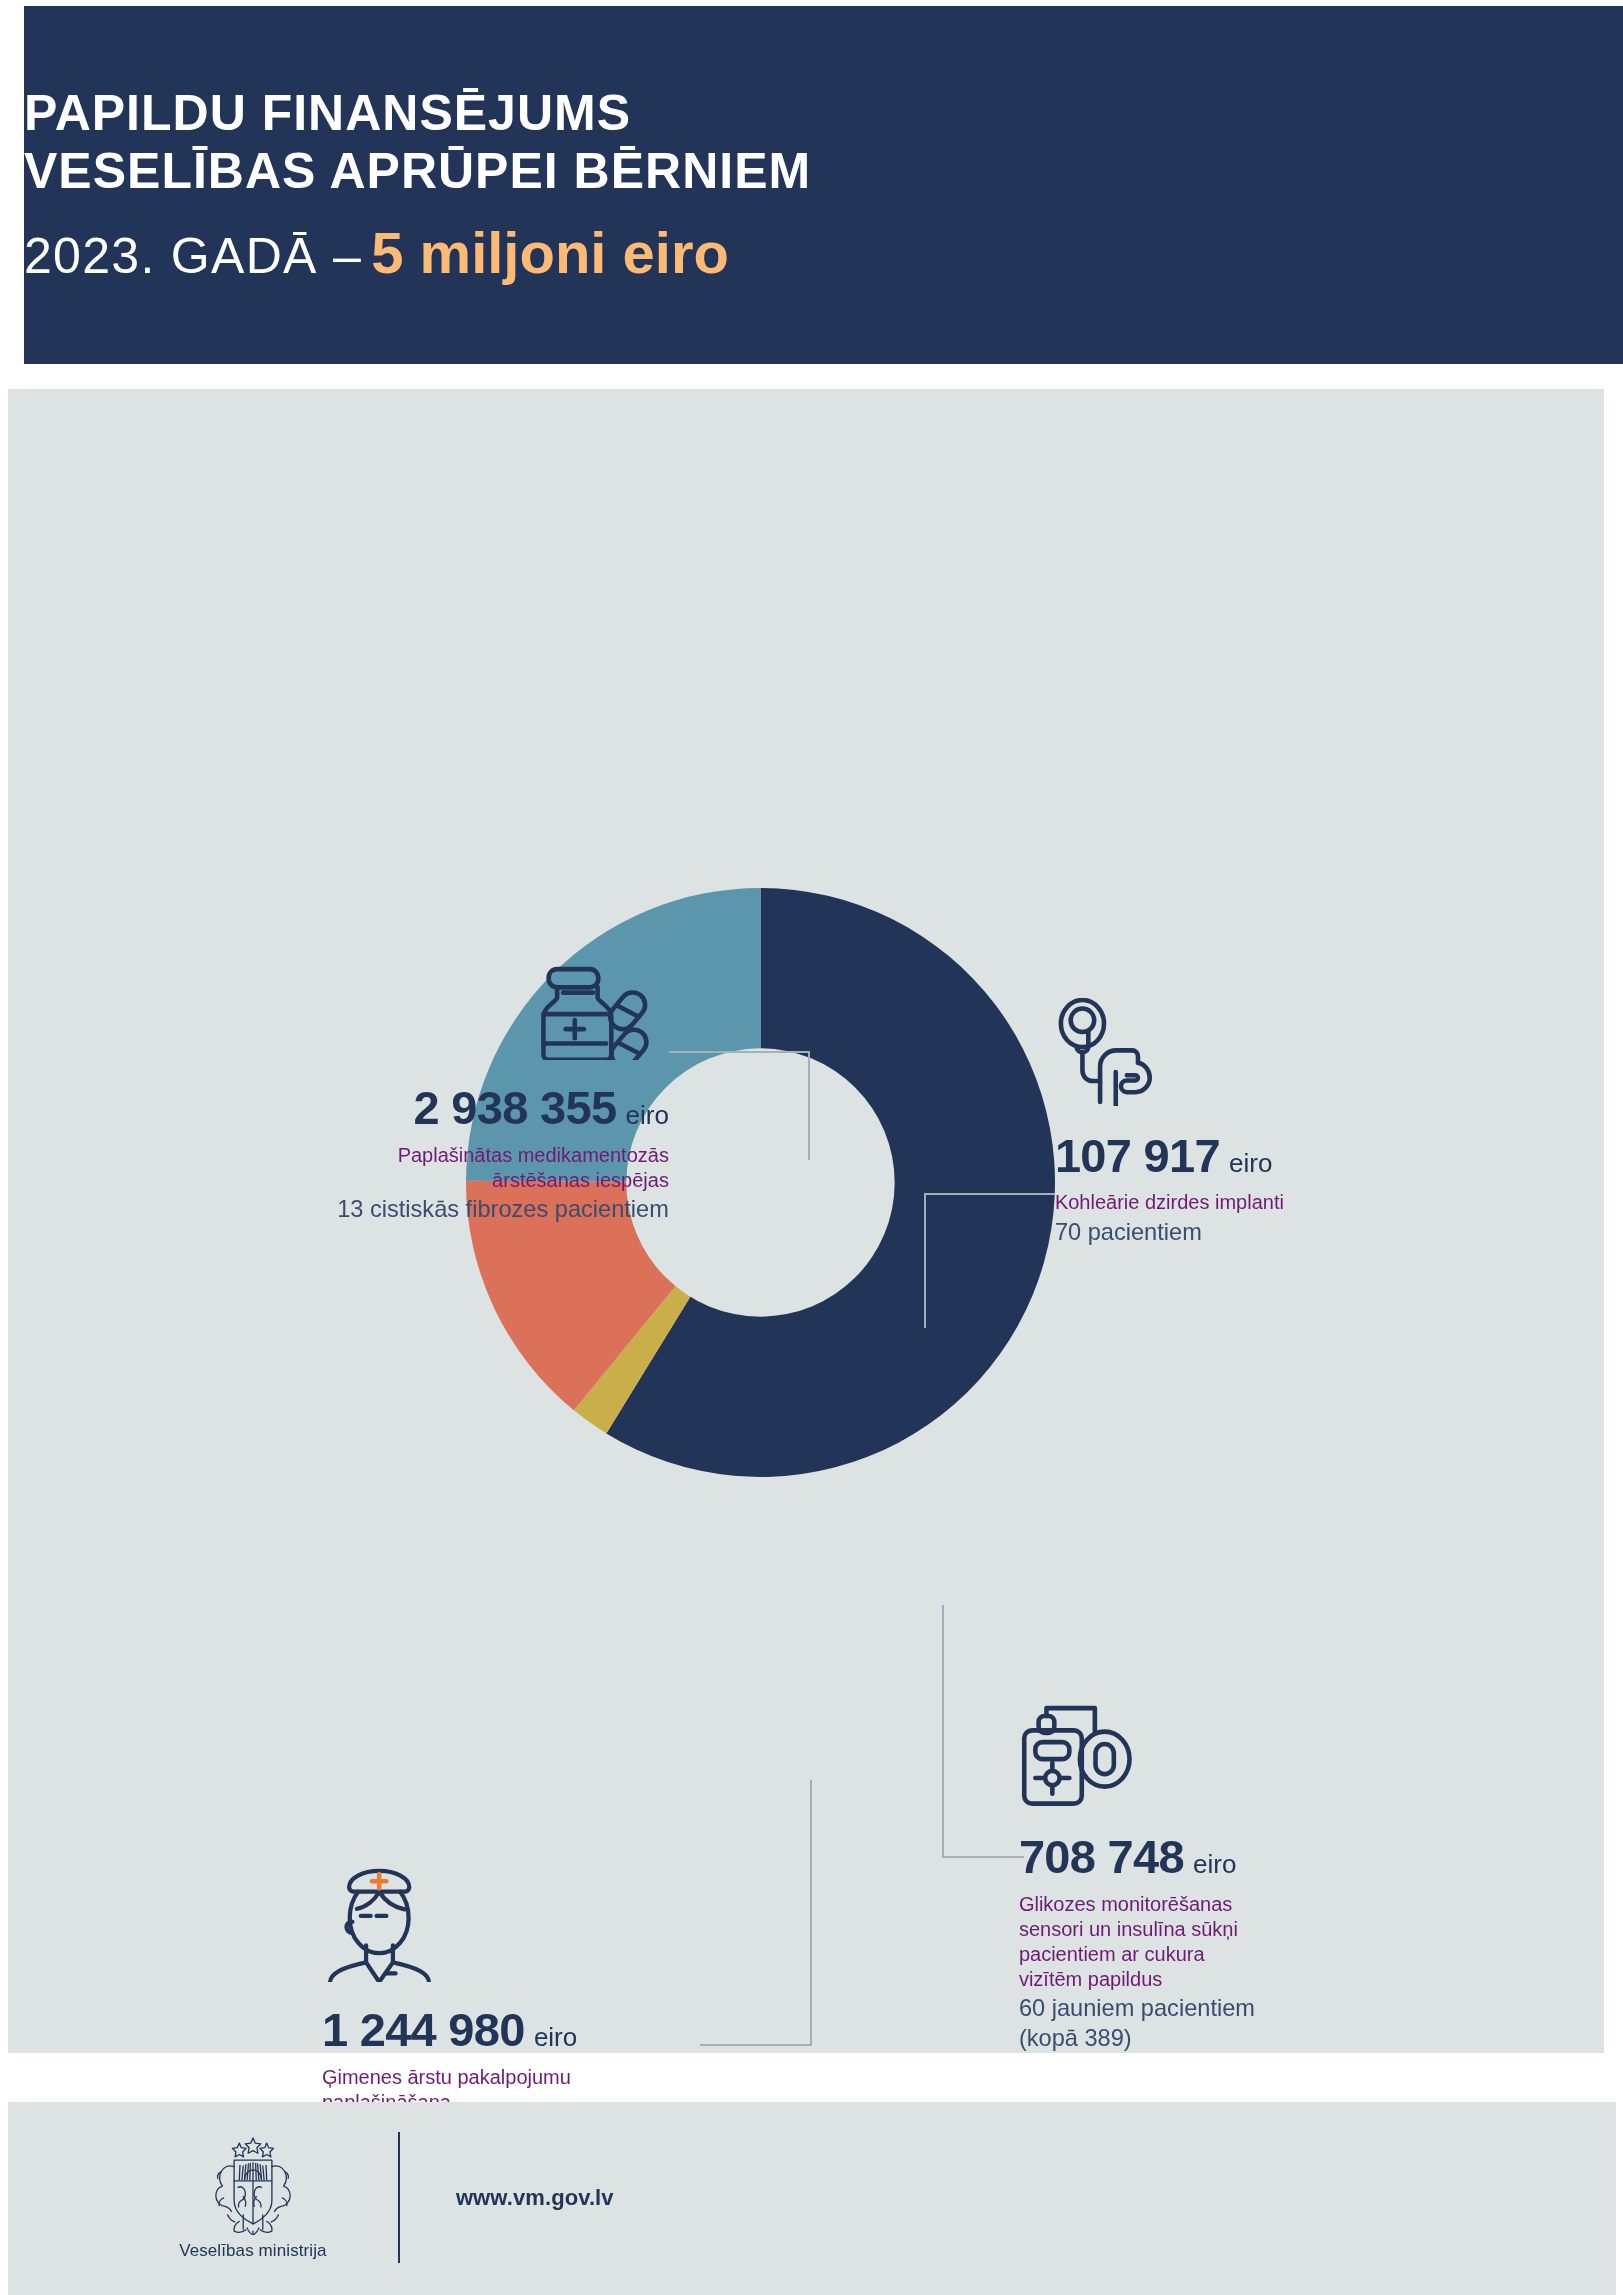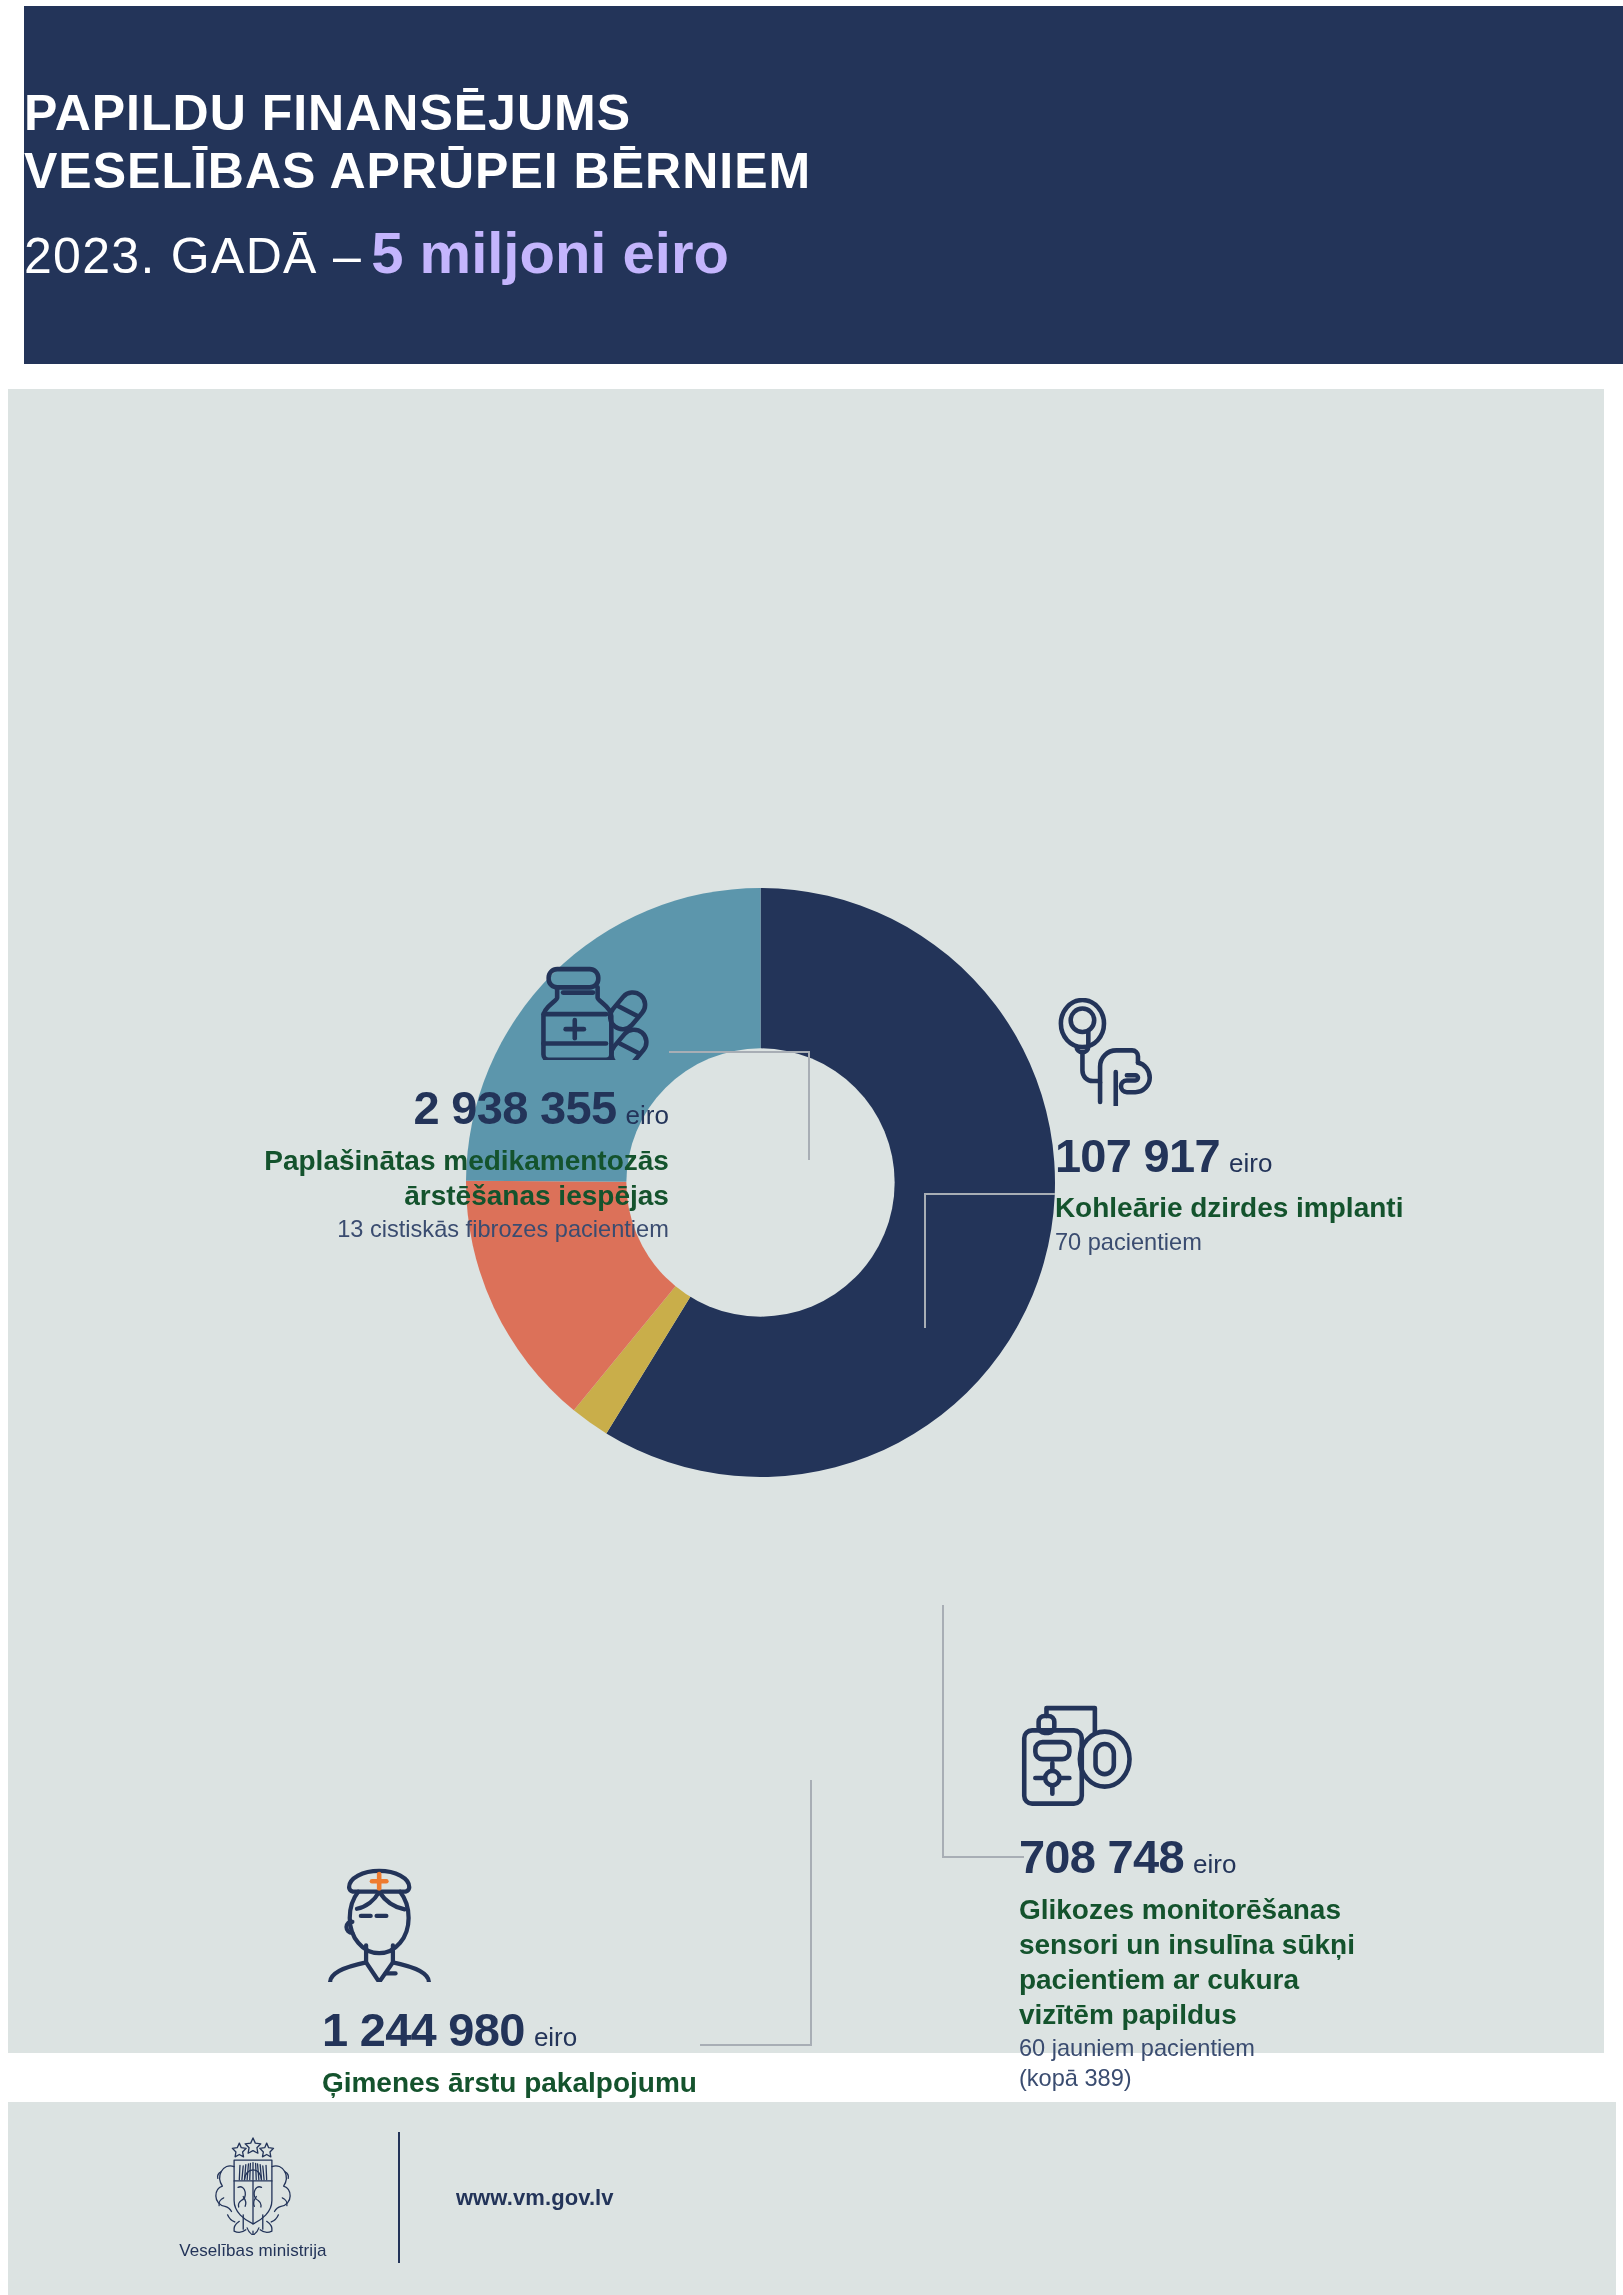--- a/index.html
+++ b/index.html
@@ -16,21 +16,21 @@
   }
   .h-line{
     color:#ffffff;font-weight:bold;letter-spacing:1px;
     font-size:50px;line-height:1.17;text-align:center;white-space:nowrap;
   }
   #h-sub{
     margin-top:18.3px;display:flex;align-items:baseline;
     justify-content:center;white-space:nowrap;
   }
   #h-year{color:#ffffff;font-size:50px;letter-spacing:1.3px;font-weight:400;}
-  #h-amount{color:#c4b5fd;font-size:58px;font-weight:bold;margin-left:9.2px;letter-spacing:0px;}
+  #h-amount{color:#fdba74;font-size:58px;font-weight:bold;margin-left:9.2px;letter-spacing:0px;}
 
   
   #main{
     position:absolute;left:7.9px;top:389px;width:1596px;height:1664px;
     background:#DCE3E2;
   }
 
   
   #donut-wrap{position:absolute;left:458px;top:499px;width:589px;height:589px;}
   #donut{width:589px;height:589px;display:block;}
@@ -42,21 +42,21 @@
 
   
   .callout{position:absolute;}
   .icon-box{display:block;}
   .amount-row{display:flex;align-items:baseline;white-space:nowrap;}
   .amount{
     color:#233459;font-weight:bold;font-size:47px;letter-spacing:-0.7px;line-height:1;
   }
   .eiro{color:#233459;font-size:26px;font-weight:400;margin-left:9.2px;line-height:1;}
   .title{
-    color:#14532d;font-weight:bold;font-size:28px;line-height:1.25;margin-top:11.8px;
+    color:#701a75;font-weight:normal;font-size:20px;line-height:1.25;margin-top:11.8px;
   }
   .sub{
     color:#3A4C70;font-weight:400;font-size:23.6px;line-height:1.27;margin-top:2.6px;
   }
   .ta-right{text-align:right;}
   .ta-right .amount-row{justify-content:flex-end;}
   .ta-left{text-align:left;}
 
   
   #c-meds{left:216px;top:576px;width:445px;}

